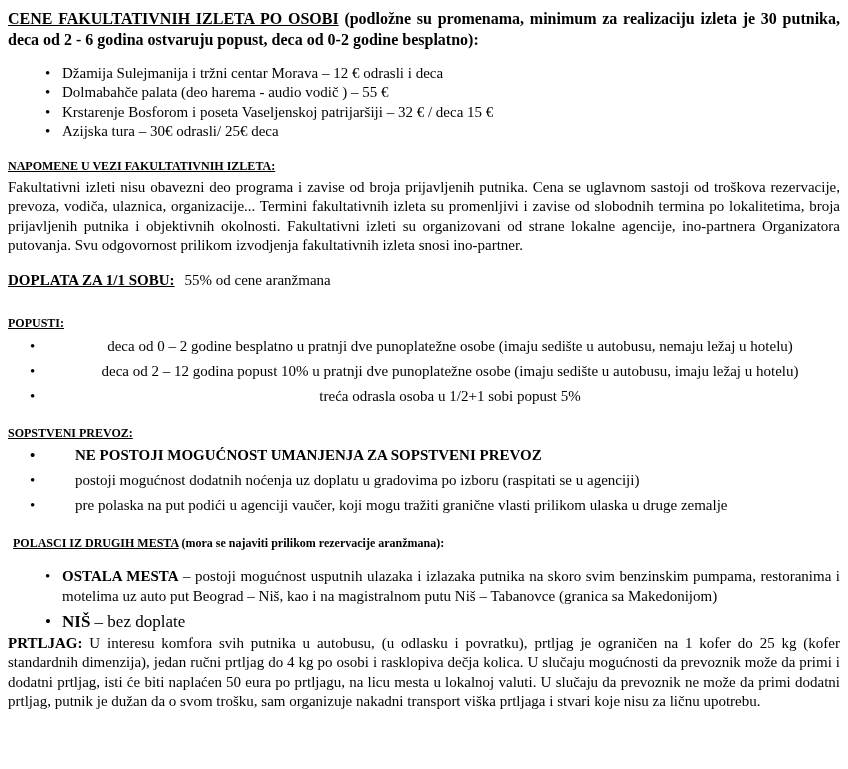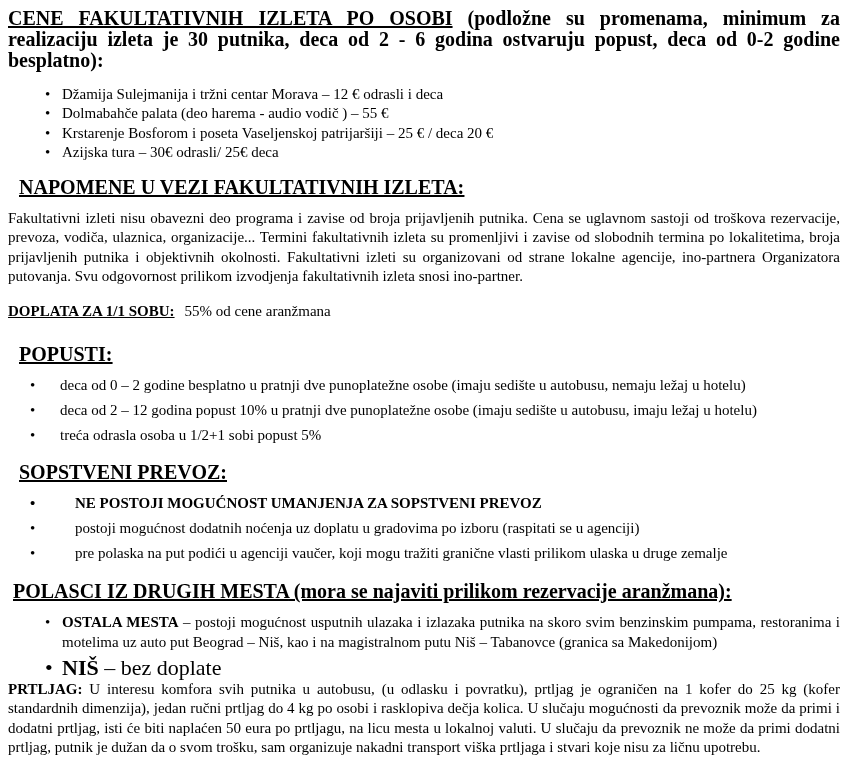--- a/index.html
+++ b/index.html
@@ -6,63 +6,63 @@
   body{
     width:848px;height:769px;overflow:hidden;
     color:#000;
     font-family:"Liberation Serif", serif;
     font-size:15px;line-height:19.3px;
   }
   .wrap{padding:8px 8px 0 8px;}
   .b{font-weight:bold;}
   .u{text-decoration:underline;}
   p{margin:0;}
-  h2{margin:11px;font-size:20px;line-height:21px;font-weight:bold;text-decoration:underline;}
+  h2{margin:0;font-size:12px;line-height:21px;font-weight:bold;}
   .just{text-align:justify;}
-  .title{font-weight:bold;font-size:20px;line-height:21px;text-align:justify;}
+  .title{font-weight:bold;font-size:16px;line-height:21px;text-align:justify;}
   ul{list-style:none;margin:0;padding:0;}
   li{position:relative;}
   li::before{content:"\2022";position:absolute;top:0;}
   
   .list1{margin-top:14px;}
   .list1 li{padding-left:54px;text-align:justify;}
   .list1 li::before{left:37px;}
   
   .list2{margin-top:3px;}
-  .list2 li{padding-left:52px;margin-bottom:6px;}
+  .list2 li{padding-left:52px;margin-bottom:6px;text-align:center;}
   .list2 li::before{left:22px;}
   
   .list3{margin-top:2px;}
   .list3 li{padding-left:67px;margin-bottom:6px;}
   .list3 li::before{left:22px;}
   
-  .list4{margin-top:2px;}
+  .list4{margin-top:13px;}
   .list4 li{padding-left:54px;}
   .list4 li::before{left:37px;}
-  .nis{font-size:22px;line-height:23px;margin-top:4px;}
+  .nis{font-size:17px;line-height:23px;margin-top:4px;}
   .sec-napomene{margin-top:15px;}
   .sec-doplata{margin-top:16px;}
   .doplata-value{margin-left:10px;}
   .sec-popusti{margin-top:22px;}
   .sec-sopstveni{margin-top:16px;}
   .sec-polasci{margin-top:18px;margin-left:5px;}
   .sec-prevoz{margin-top:24px;}
   .para{margin-top:1px;}
 </style>
 </head>
 <body>
 
 <div class="wrap">
 
   <p class="title"><span class="u">CENE FAKULTATIVNIH IZLETA PO OSOBI</span><span> (podložne su promenama, minimum za realizaciju izleta je 30 putnika, deca od 2 - 6 godina ostvaruju popust, deca od 0-2 godine besplatno):</span></p>
 
   <ul class="list1">
     <li>Džamija Sulejmanija i tržni centar Morava – 12 € odrasli i deca</li>
     <li>Dolmabahče palata (deo harema - audio vodič ) – 55 €</li>
-    <li>Krstarenje Bosforom i poseta Vaseljenskoj patrijaršiji – 25 € / deca 20 €</li>
+    <li>Krstarenje Bosforom i poseta Vaseljenskoj patrijaršiji – 32 € / deca 15 €</li>
     <li>Azijska tura – 30€ odrasli/ 25€ deca</li>
   </ul>
 
   <h2 class="sec-napomene"><span class="u">NAPOMENE U VEZI FAKULTATIVNIH IZLETA:</span></h2>
   <p class="just para">Fakultativni izleti nisu obavezni deo programa i zavise od broja prijavljenih putnika. Cena se uglavnom sastoji od troškova rezervacije, prevoza, vodiča, ulaznica, organizacije... Termini fakultativnih izleta su promenljivi i zavise od slobodnih termina po lokalitetima, broja prijavljenih putnika i objektivnih okolnosti. Fakultativni izleti su organizovani od strane lokalne agencije, ino-partnera Organizatora putovanja. Svu odgovornost prilikom izvodjenja fakultativnih izleta snosi ino-partner.</p>
 
   <p class="sec-doplata"><span class="b u">DOPLATA ZA 1/1 SOBU:</span><span class="doplata-value">55% od cene aranžmana</span></p>
 
   <h2 class="sec-popusti"><span class="u">POPUSTI:</span></h2>
   <ul class="list2">

